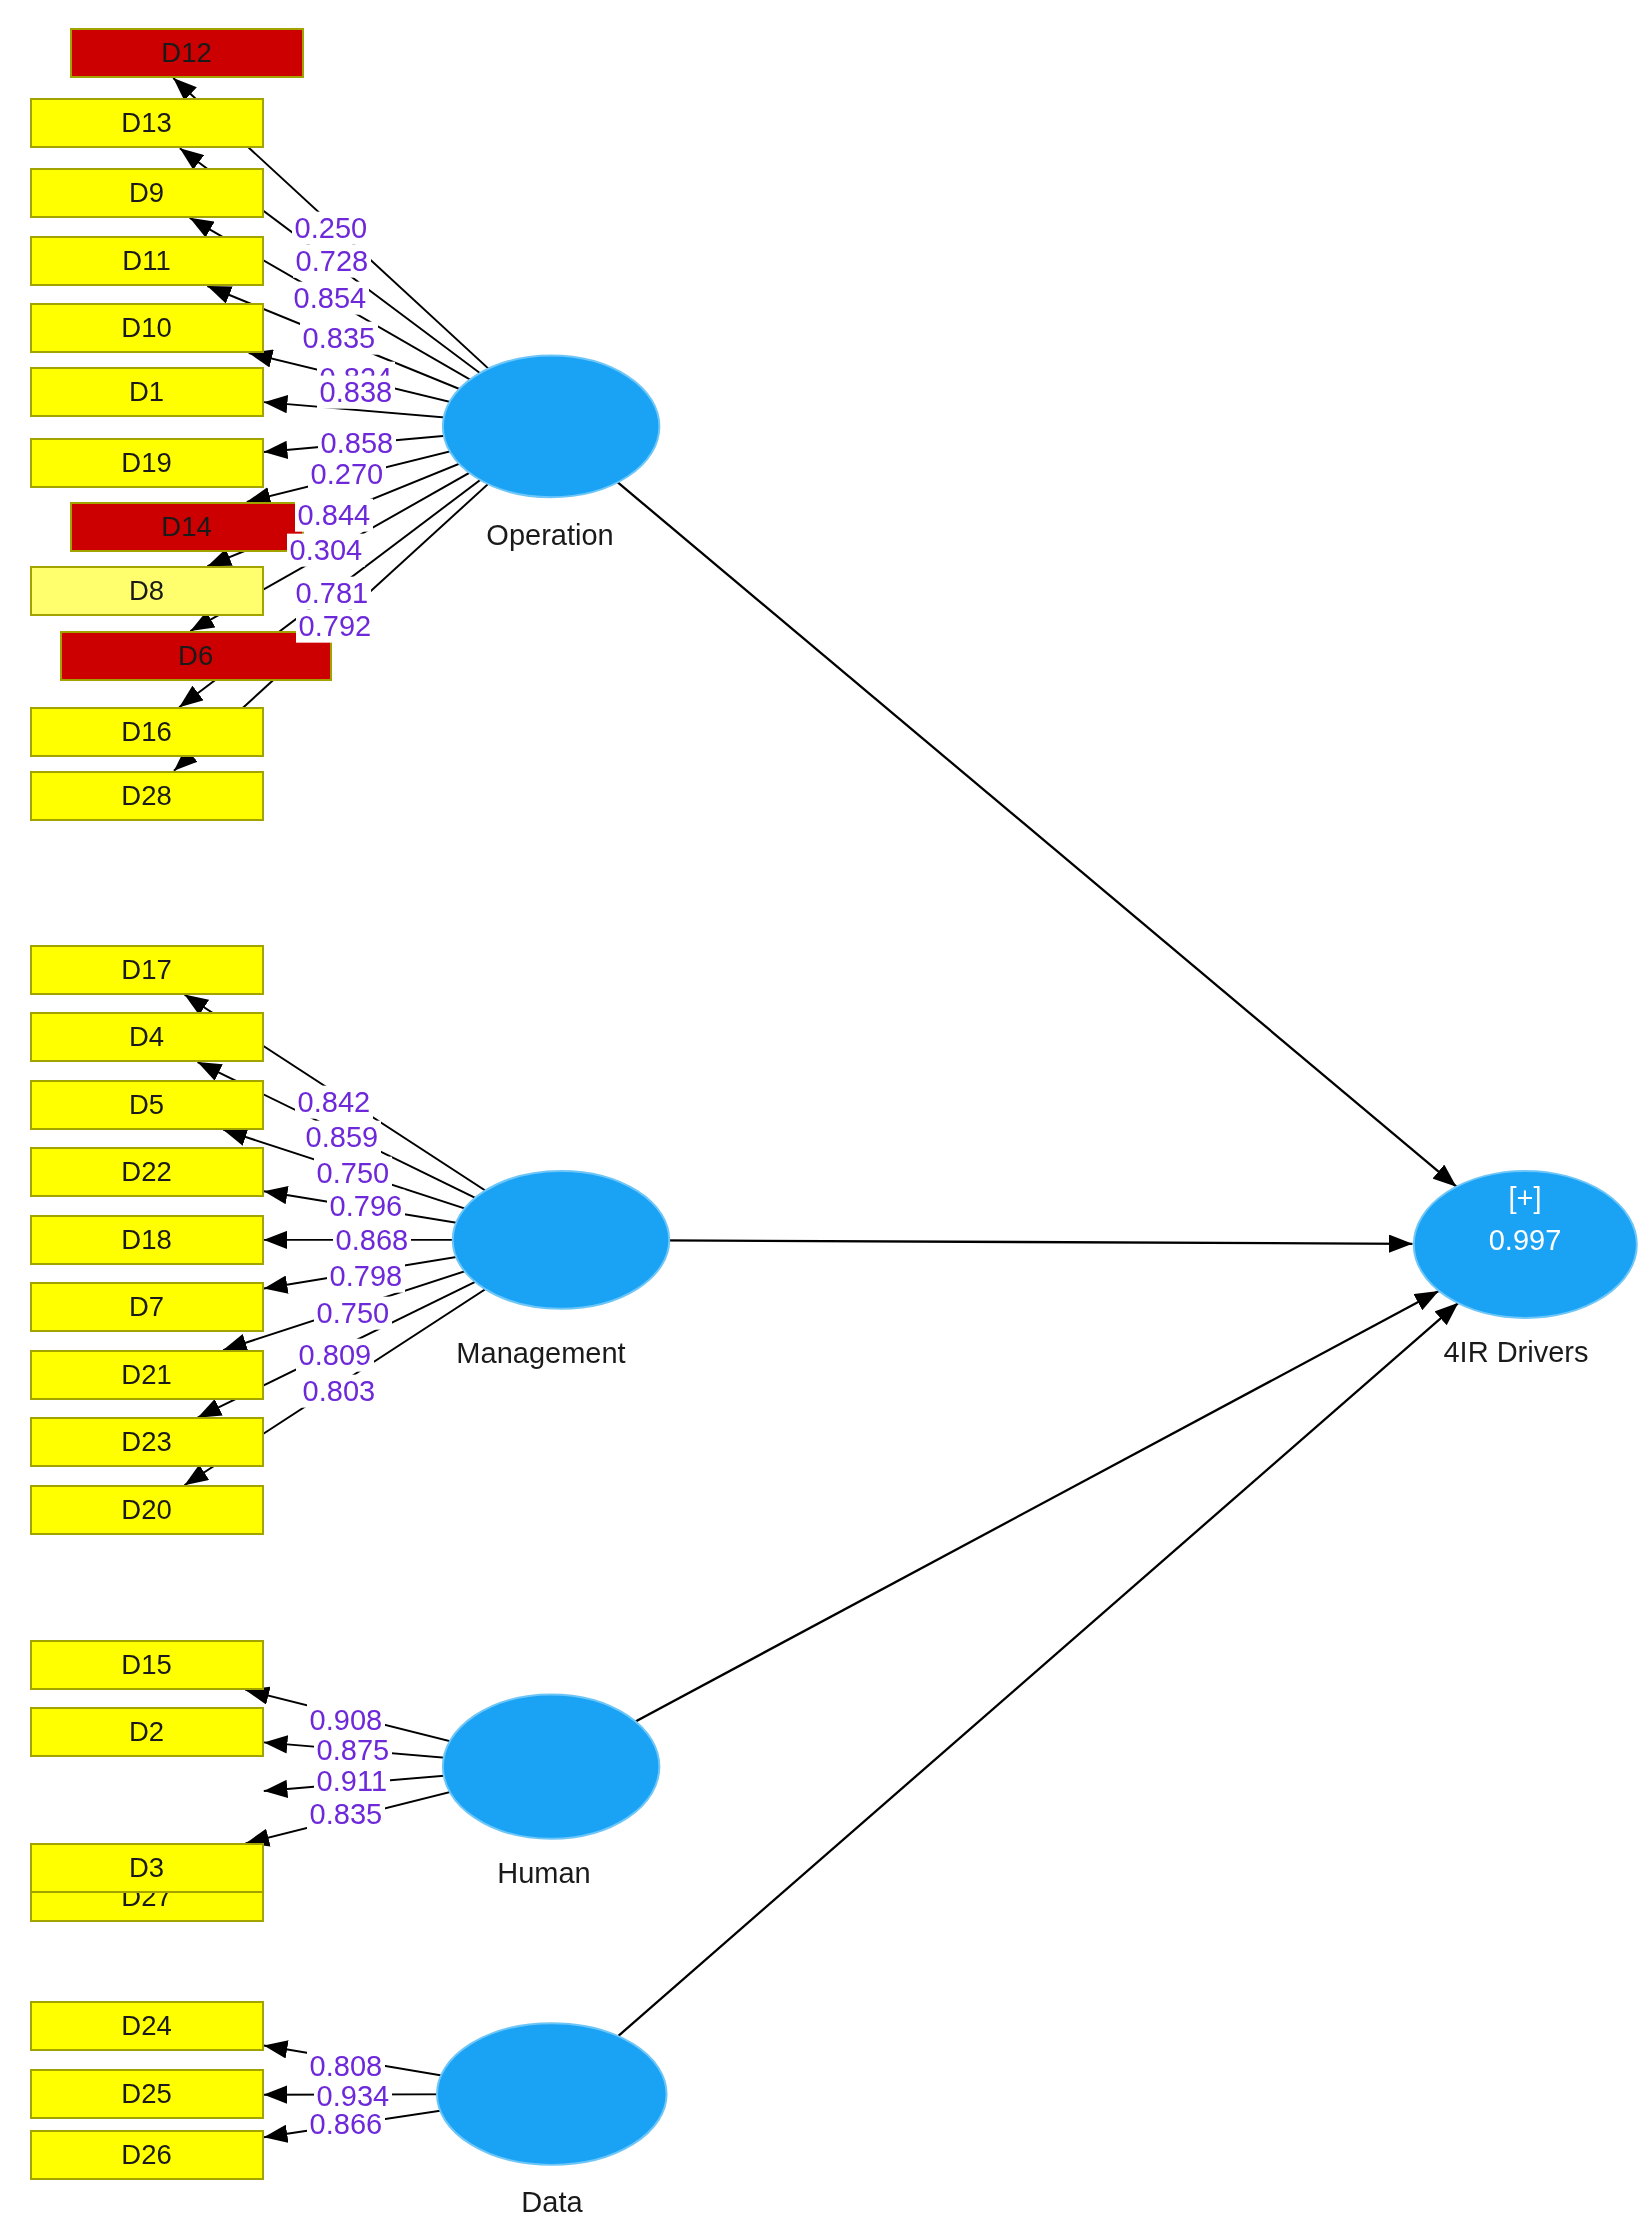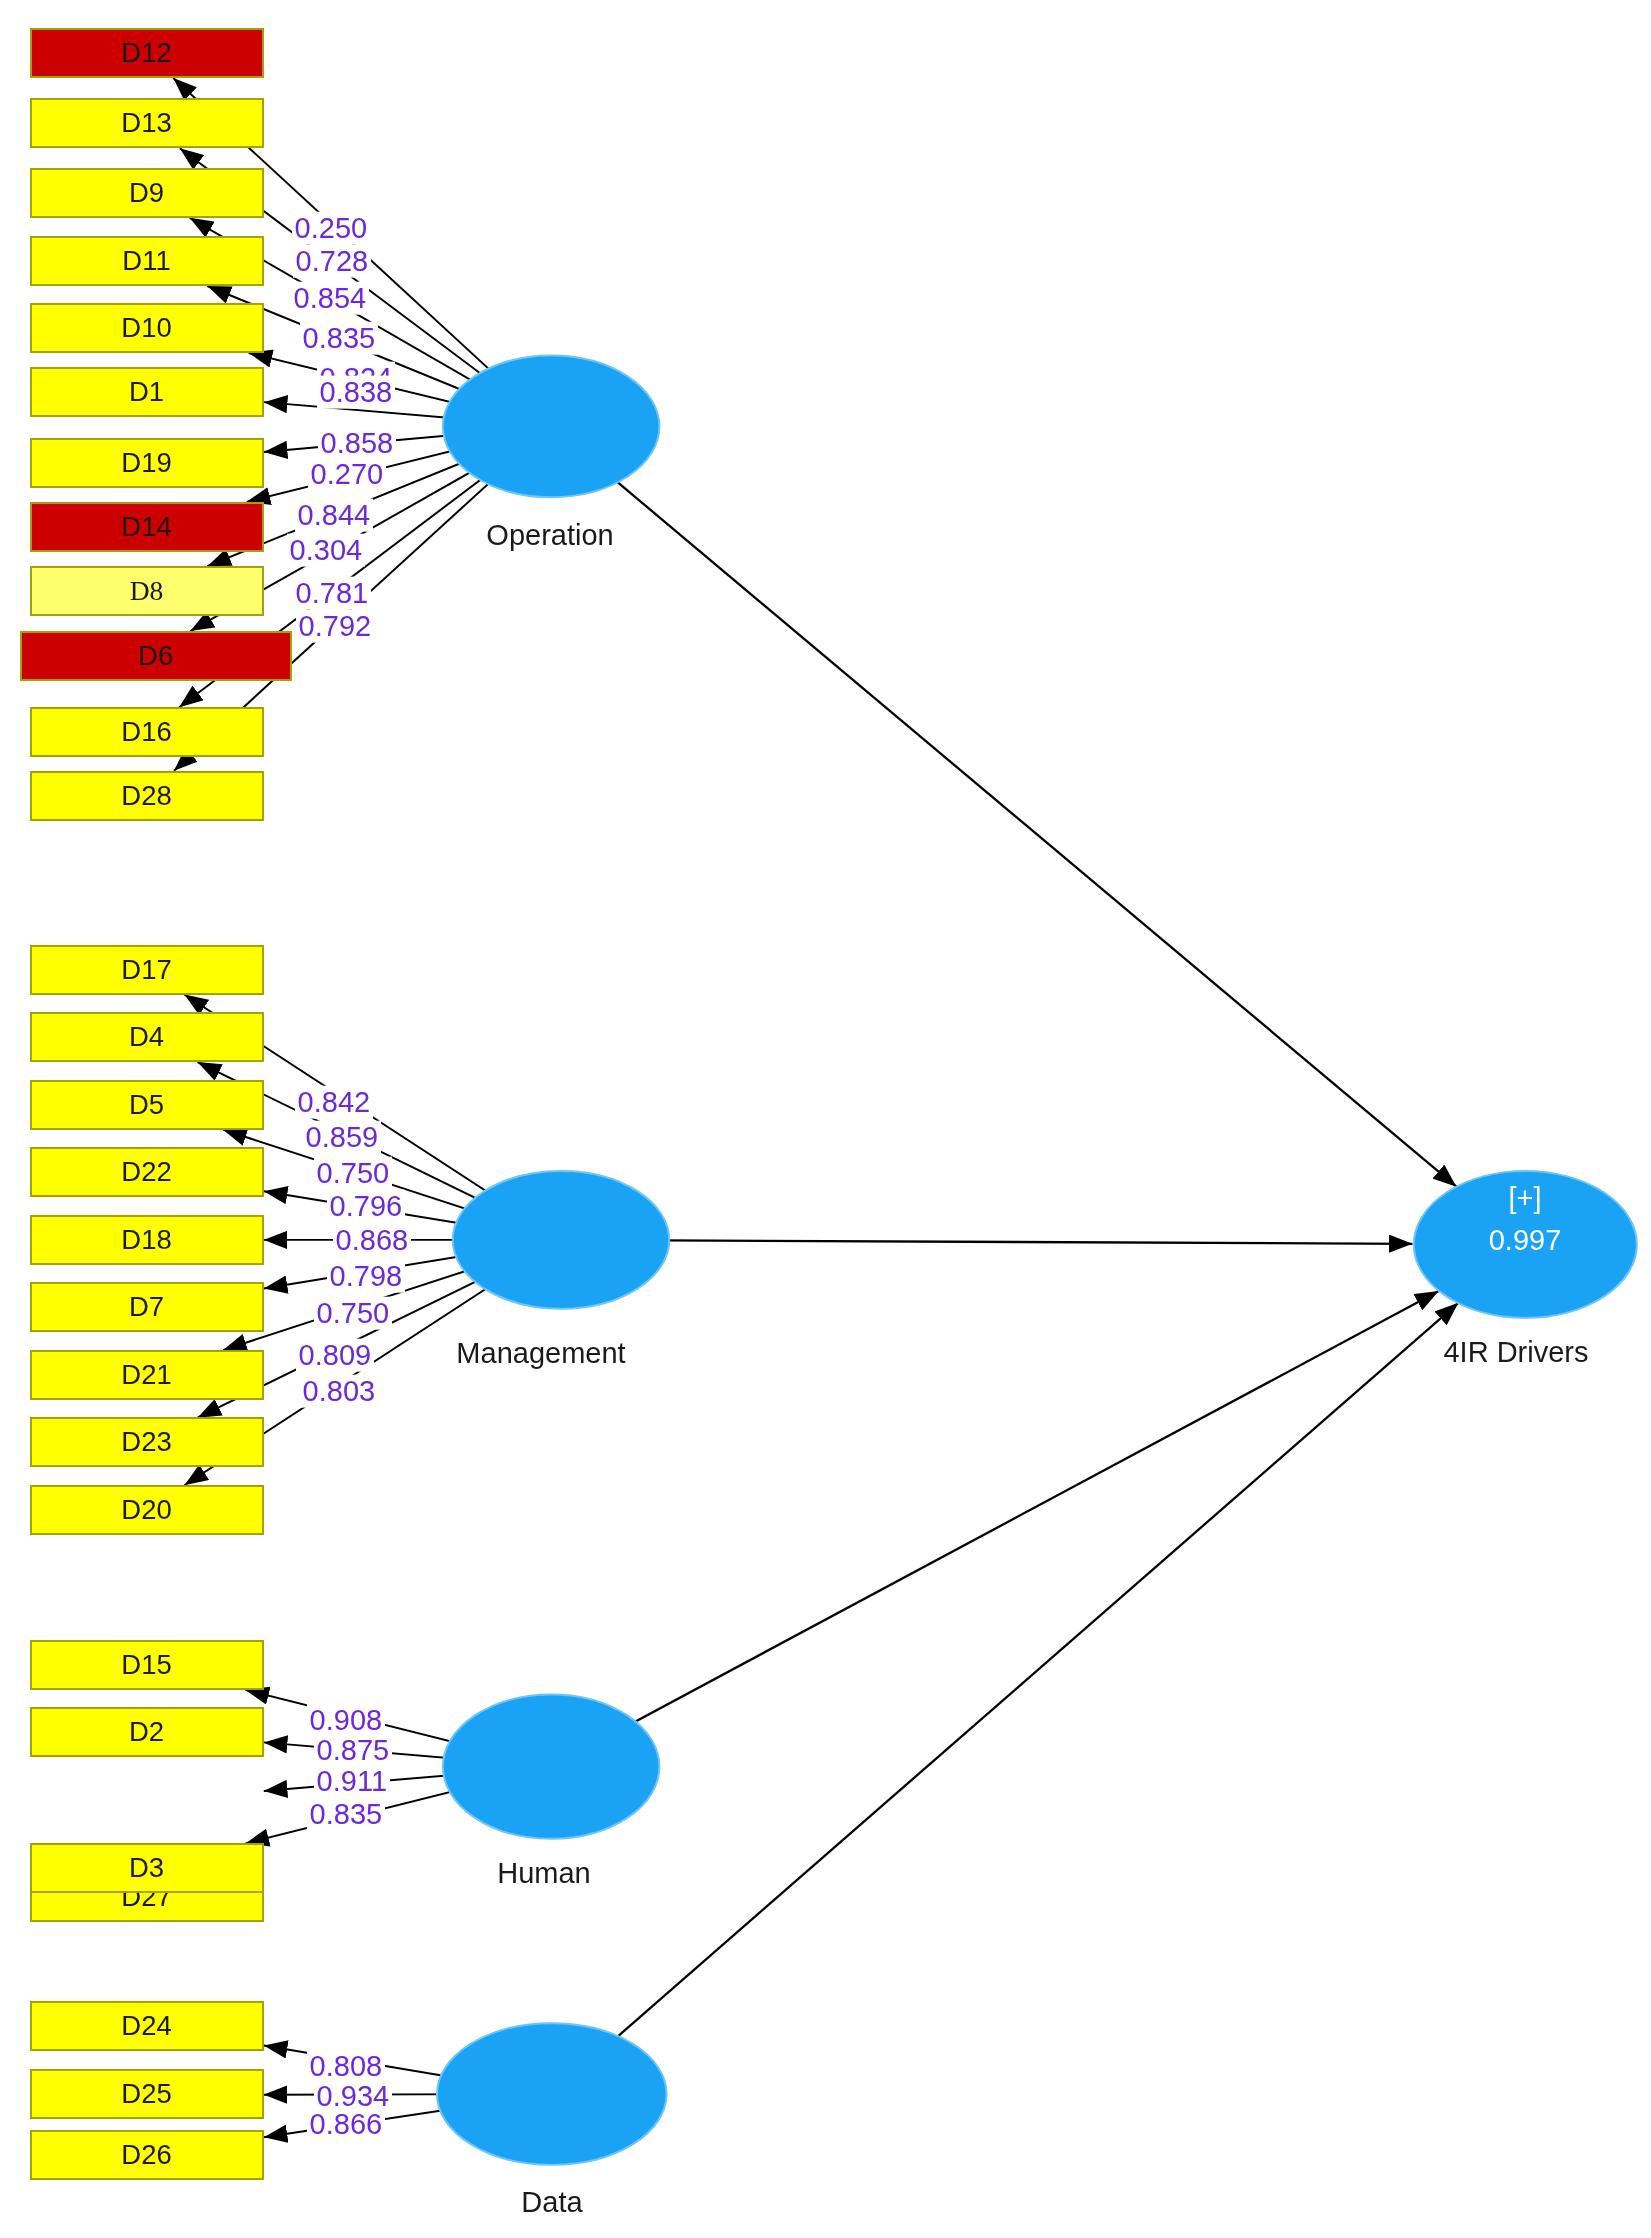--- a/index.html
+++ b/index.html
@@ -17,22 +17,22 @@
     position:relative;width:1652px;height:2239px;background:#fff;overflow:hidden;
     font-family:"Liberation Sans","DejaVu Sans",sans-serif;color:var(--text);
   }
   #wires{position:absolute;left:0;top:0;width:1652px;height:2239px;}
   .box{
     position:absolute;left:29.5px;width:234px;height:50px;box-sizing:border-box;
     background:var(--indicator-fill);border:2px solid var(--indicator-border);
     display:flex;align-items:center;justify-content:center;
     font-size:27.5px;line-height:1;
   }
-  .box.flagged{background:var(--indicator-flagged);}
-  .box.pale{background:var(--indicator-pale);font-family:Liberation Serif, serif;}
+  .box.flagged{background:var(--indicator-flagged);margin-left:40px;}
+  .box.pale{background:var(--indicator-pale);}
   .loading{
     position:absolute;transform:translateY(-50%);
     background:#ffffff;padding:0.7px 2.6px;
     font-size:29px;line-height:1.08;white-space:nowrap;color:#6d28d9;
   }
   .construct-label{
     position:absolute;transform:translate(-50%,-50%);
     font-size:29px;line-height:1;white-space:nowrap;
   }
   .ellipse-text{

